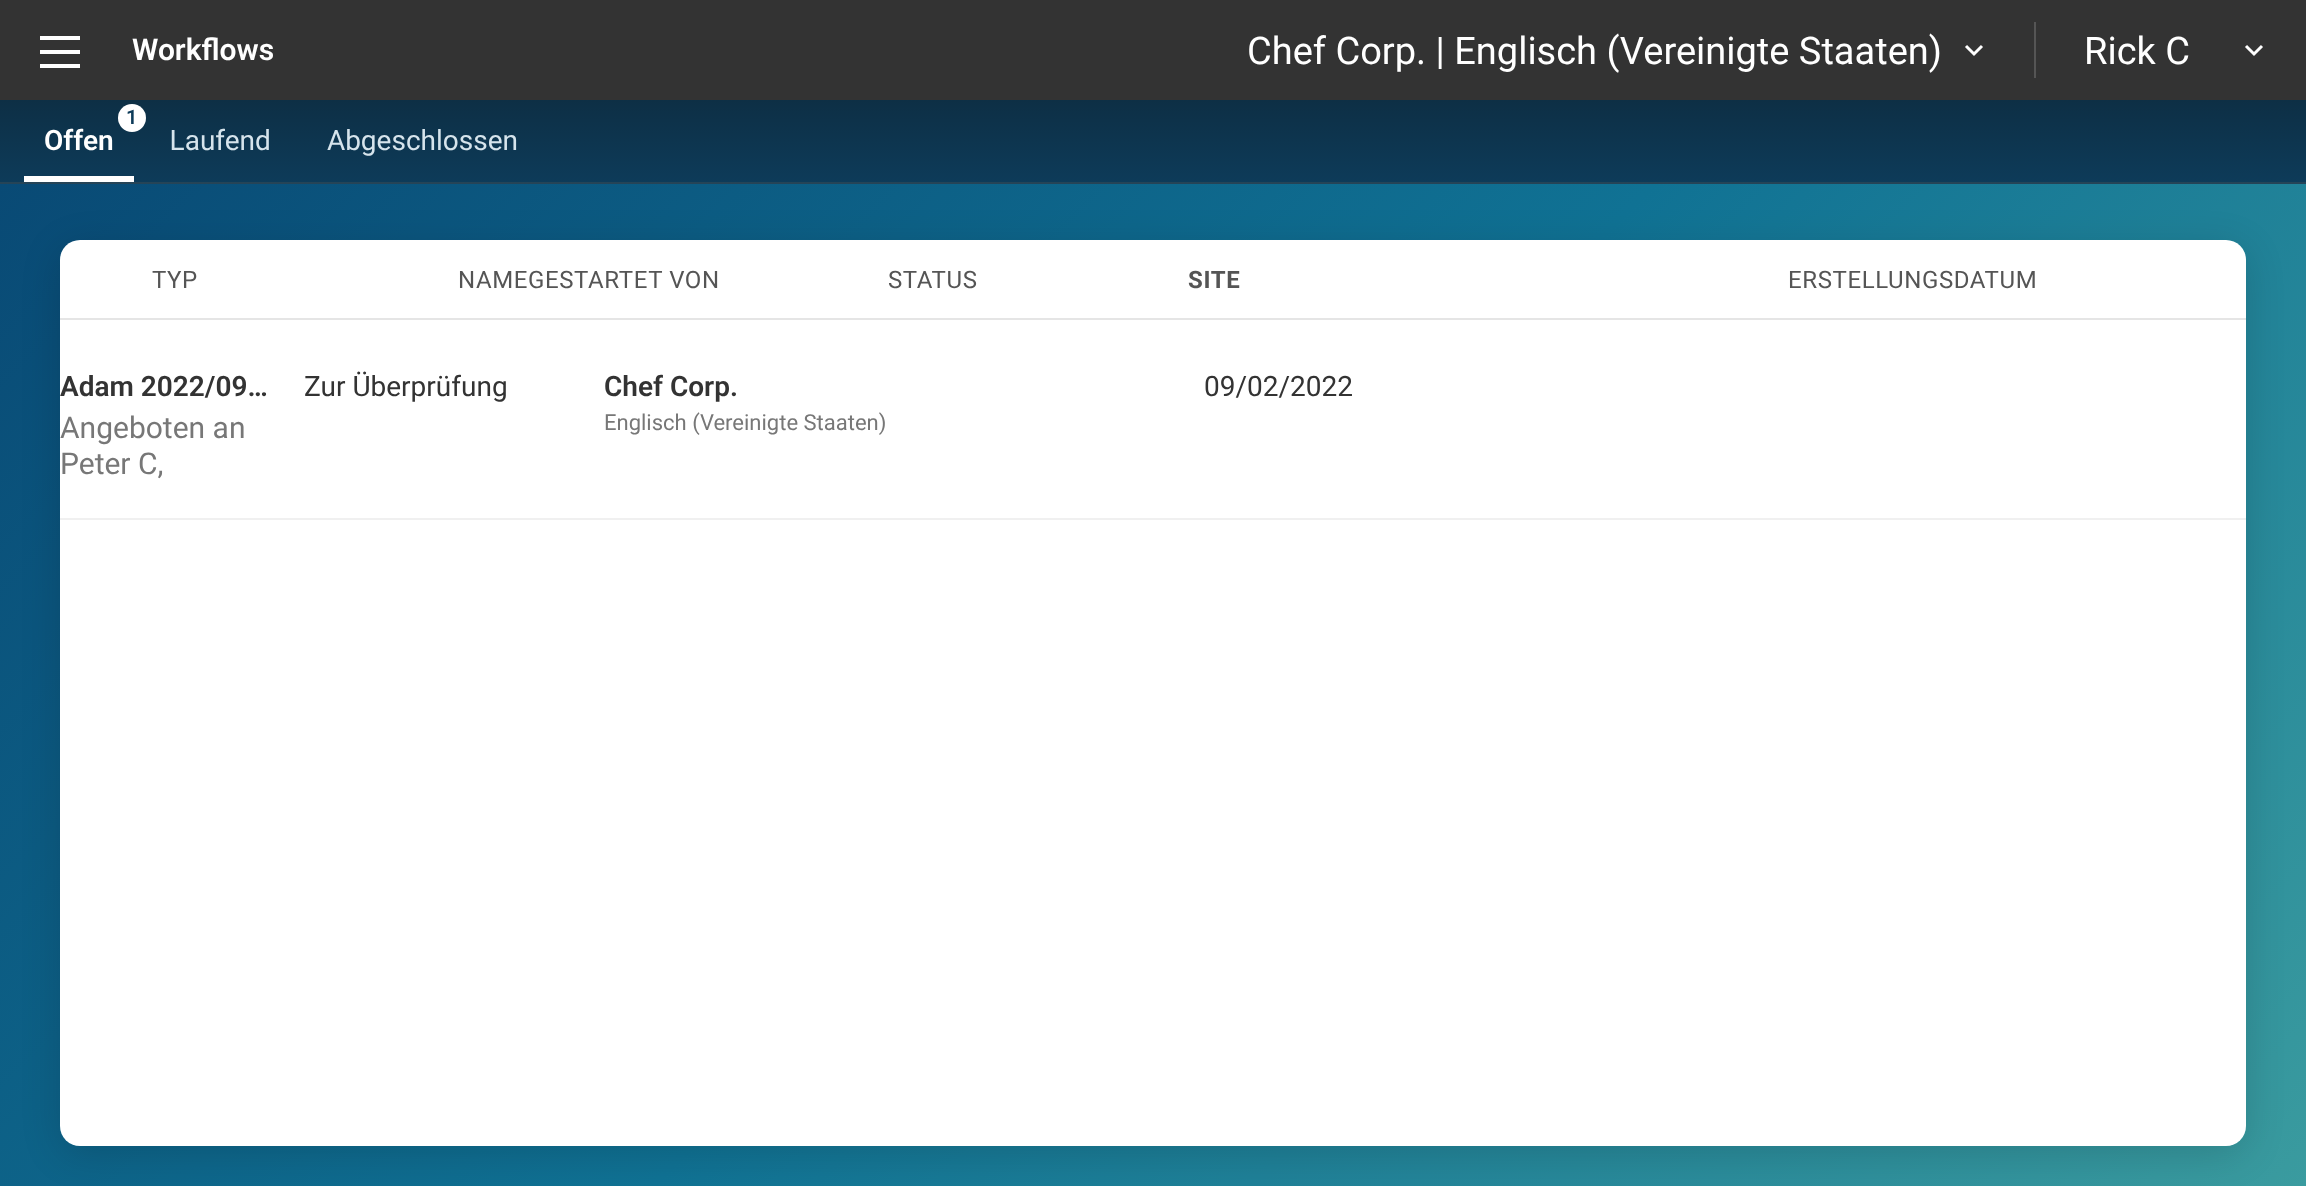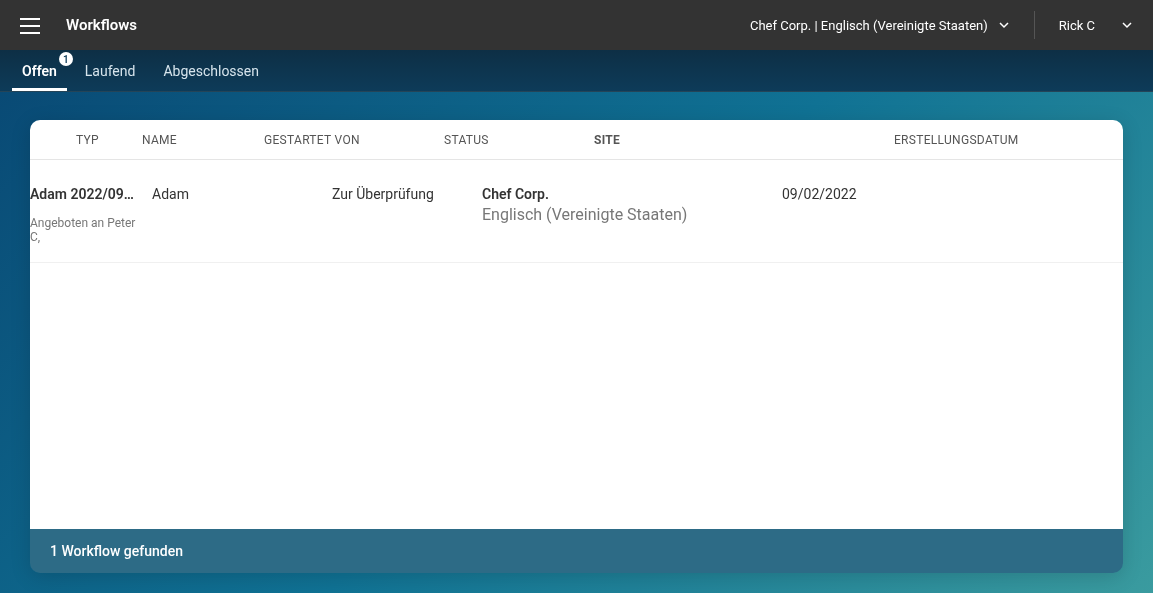--- a/index.html
+++ b/index.html
@@ -50,21 +50,21 @@
       width: 100%;
     }
     .app-title {
       font-size: 15px;
       font-weight: 600;
     }
     .top-bar-right {
       display: flex;
       align-items: center;
       gap: 24px;
-      font-size: 13px;
+      font-size: 19px;
     }
     .site-selector {
       display: flex;
       align-items: center;
       gap: 10px;
       cursor: pointer;
     }
     .chevron-down {
       width: 12px;
       height: 12px;
@@ -190,21 +190,21 @@
     .tbl-head {
       height: 40px;
       display: flex;
       align-items: center;
       font-size: 12px;
       color: #555;
       letter-spacing: 0.3px;
       border-bottom: 1px solid #e5e5e5;
     }
     .col-typ { width: 112px; padding-left: 46px; }
-    .col-name { width: 122px; }
+    .col-name { width: 122px; text-align: right; }
     .col-start { width: 180px; }
     .col-status { width: 150px; }
     .col-site { width: 300px; font-weight: bold; }
     .col-date { flex: 1; }
 
     .tbl-row {
       display: flex;
       padding: 14px 0 18px 0;
       font-size: 14px;
       color: #333;
@@ -227,29 +227,29 @@
       margin-top: 4px;
     }
     .cell-name { width: 122px; padding-right: 10px; overflow: hidden; }
     .name-primary {
       font-weight: 600;
       white-space: nowrap;
       overflow: hidden;
       text-overflow: ellipsis;
     }
     .name-sub {
-      font-size: 12px;
+      font-size: 15px;
       color: #777;
-      margin-top: 14px;
+      margin-top: 3px;
     }
     .cell-start { width: 180px; padding-top: 12px; }
     .cell-status { width: 150px; padding-top: 12px; }
     .cell-site { width: 300px; padding-top: 12px; }
     .site-primary { font-weight: 600; }
-    .site-sub { font-size: 16px; color: #777; margin-top: 3px; }
+    .site-sub { font-size: 11px; color: #777; margin-top: 3px; }
     .cell-date { flex: 1; padding-top: 12px; }
 
     .panel-footer {
       background: #2d6b86;
       height: 44px;
       display: flex;
       align-items: center;
       padding: 0 20px;
       color: #fff;
       font-size: 14px;
@@ -316,30 +316,26 @@
           <div class="col-status">STATUS</div>
           <div class="col-site">SITE</div>
           <div class="col-date">ERSTELLUNGSDATUM</div>
         </div>
 
         <div class="tbl-row">
           <div class="cell-name">
             <div class="name-primary">Adam 2022/09…</div>
             <div class="name-sub">Angeboten an Peter C,</div>
           </div>
-          <div class="cell-start">Adam</div>
           <div class="cell-status">Zur Überprüfung</div>
           <div class="cell-site">
             <div class="site-primary">Chef Corp.</div>
             <div class="site-sub">Englisch (Vereinigte Staaten)</div>
           </div>
           <div class="cell-date">09/02/2022</div>
         </div>
       </div>
 
-      <div class="panel-footer">
-        <span>1 Workflow gefunden</span>
-      </div>
 
     </div>
   </div>
 
 </div>
 
 </body></html>

